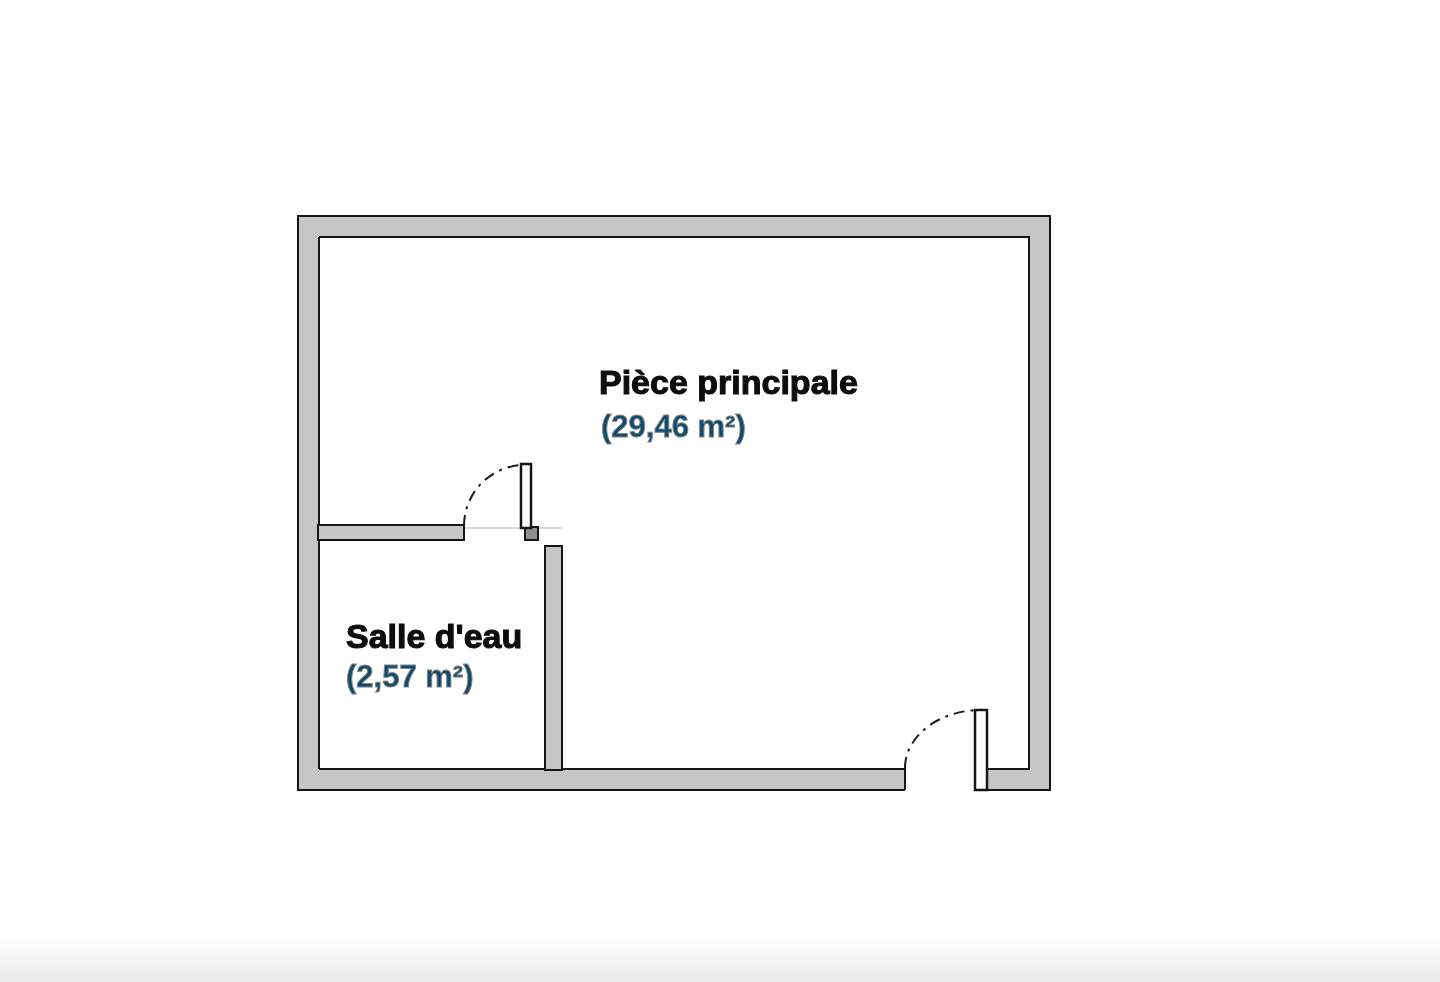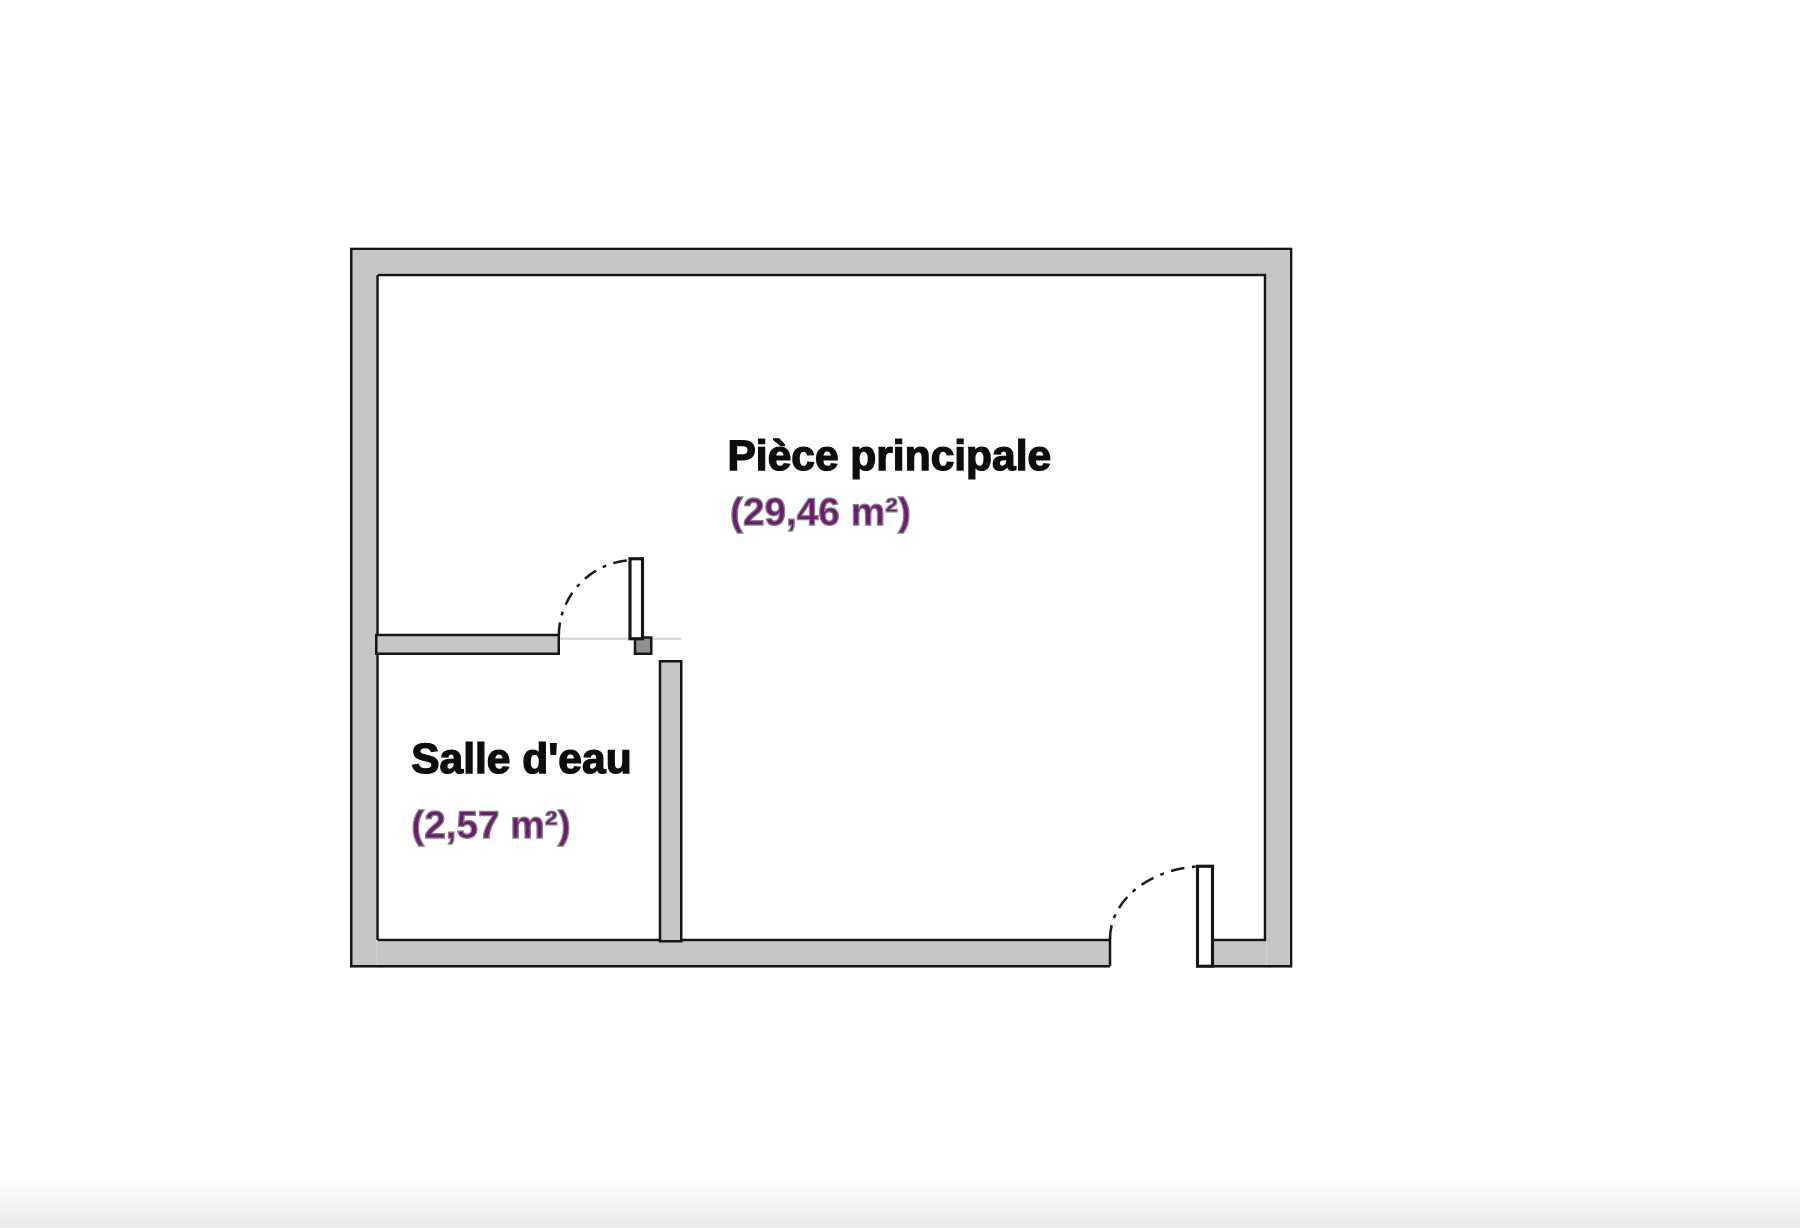--- a/index.html
+++ b/index.html
@@ -25,21 +25,21 @@
     height: 42px;
     background: linear-gradient(to bottom, rgba(0,0,0,0) 0%, rgba(0,0,0,0.085) 100%);
     pointer-events: none;
   }
   .floorplan {
     position: absolute;
     left: 280px;
     top: 198px;
     width: 836px;
     height: 578px;
-    margin: 0;
+    margin: 17px;
   }
   .floorplan svg {
     position: absolute;
     left: 0;
     top: 0;
     display: block;
   }
   .wall-outline {
     fill: none;
     stroke: #161616;
@@ -72,26 +72,26 @@
     font-weight: 900;
     letter-spacing: 0px;
   }
   .room-name {
     font-size: 34px;
     color: #0d0d0d;
     -webkit-text-stroke: 1.1px #0d0d0d;
   }
   .room-area {
     font-size: 31px;
-    color: #701a75;
+    color: #0c4a6e;
     -webkit-text-stroke: 1px #848484;
   }
   .label-main-name  { left: 302px; top: 150px; }
   .label-main-area  { left: 304px; top: 196px; }
-  .label-bath-name  { left: 49px;  top: 392px; text-align: center; }
+  .label-bath-name  { left: 49px;  top: 404px; text-align: center; }
   .label-bath-area  { left: 49px;  top: 446px; }
 </style>
 </head>
 <body>
 
 <div class="page">
 
   <figure class="floorplan">
     <svg width="754" height="578" viewBox="0 0 754 578">
 

